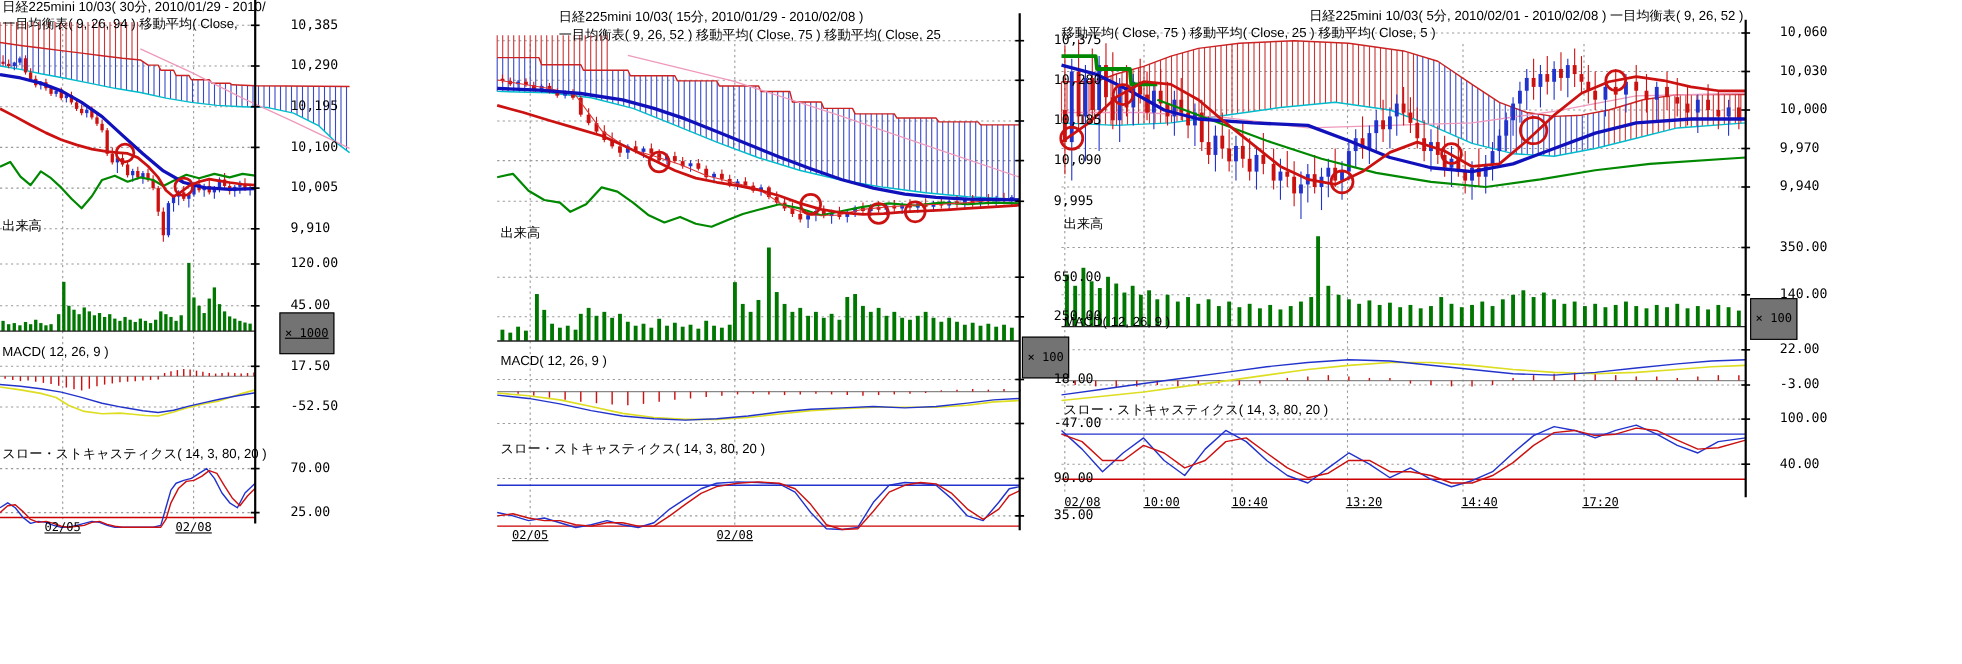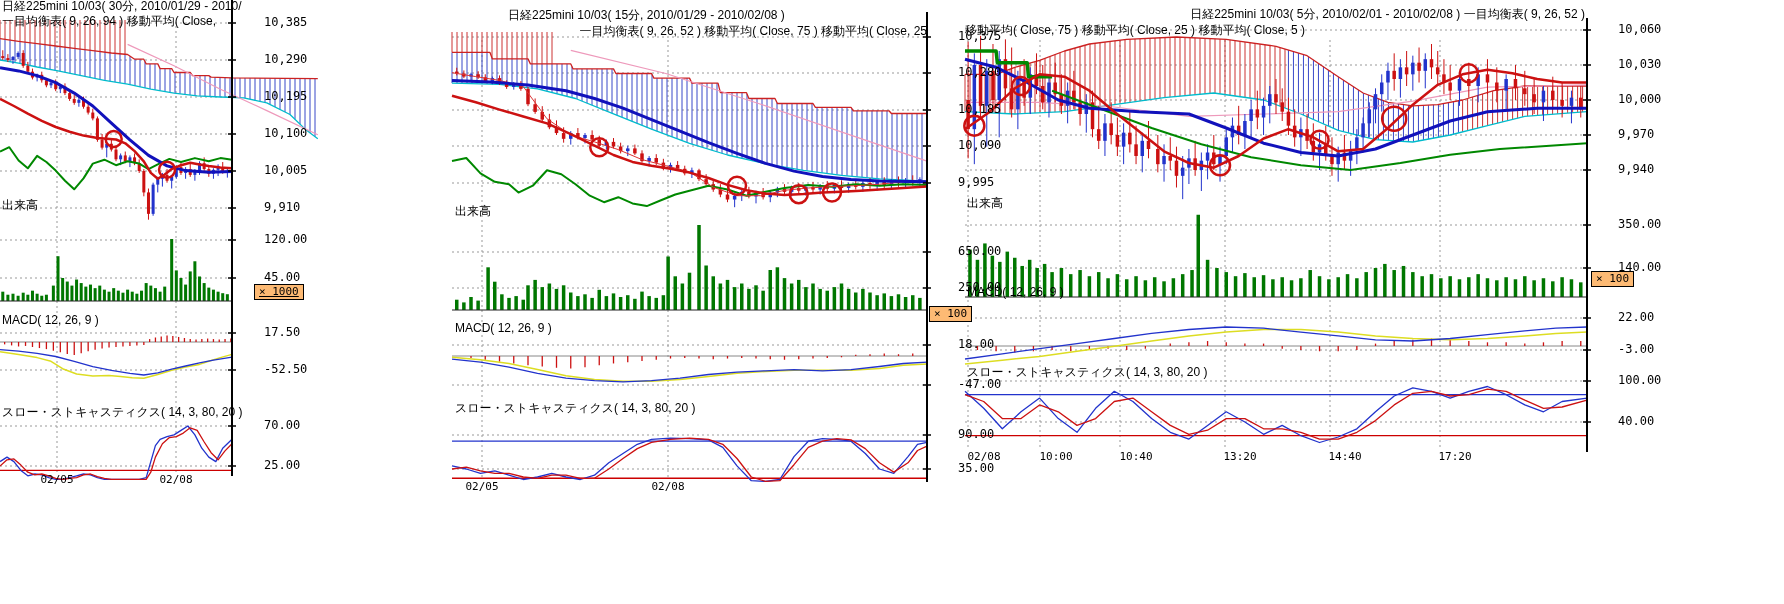--- a/index.html
+++ b/index.html
@@ -2,24 +2,24 @@
 <html><head>
 <meta charset="utf-8">
 <style>
   html,body{margin:0;padding:0;background:#fff;}
   .stage{position:relative;width:1784px;height:604px;background:#fff;overflow:hidden;
          font-family:"Liberation Sans","DejaVu Sans",sans-serif;}
   #cv{position:absolute;left:0;top:0;}
   .t1{position:absolute;font-size:12px;line-height:13px;color:#000;white-space:nowrap;overflow:hidden;z-index:3;}
   .sec{position:absolute;font-size:12px;line-height:13px;color:#000;white-space:nowrap;z-index:3;}
   .unit{position:absolute;border:1px solid #000;font:11px/14px "DejaVu Sans Mono",monospace;
-        padding:0 4px;background:#fdba74;color:#000;z-index:3;}
+        padding:11px 4px;background:#737373;color:#000;z-index:3;}
   .axlab{position:absolute;font:12px/13px "DejaVu Sans Mono",monospace;color:#000;white-space:nowrap;z-index:3;margin-left:24px;}
   .dlab{position:absolute;font:11px/12px "DejaVu Sans Mono",monospace;color:#000;white-space:nowrap;
-        transform:translateX(-50%);z-index:3;}
+        transform:translateX(-50%);z-index:3;text-decoration:underline;}
 </style>
 </head>
 <body>
 
 <div class="stage">
   <svg id="cv" width="1784" height="604">
       <line x1="57" y1="26" x2="57" y2="472" stroke="#999999" stroke-width="1" stroke-dasharray="2 3"></line>
       <line x1="176" y1="26" x2="176" y2="472" stroke="#999999" stroke-width="1" stroke-dasharray="2 3"></line>
       <line x1="0" y1="23" x2="232" y2="23" stroke="#999999" stroke-width="1" stroke-dasharray="2 3"></line>
       <line x1="0" y1="60" x2="232" y2="60" stroke="#999999" stroke-width="1" stroke-dasharray="2 3"></line>
@@ -1191,21 +1191,21 @@
     <div class="t1" style="left: 2px; top: 0; width: 262px;">日経225mini 10/03( 30分, 2010/01/29 - 2010/</div>
     <div class="t1" style="left: 2px; top: 15px; width: 262px;">一目均衡表( 9, 26, 94 )   移動平均( Close,</div>
     <div class="sec" style="left: 2px; top: 199px;">出来高</div>
     <div class="sec" style="left: 2px; top: 314px;">MACD( 12, 26, 9 )</div>
     <div class="sec" style="left: 2px; top: 406px;">スロー・ストキャスティクス( 14, 3, 80, 20 )</div>
     <div class="unit" style="left: 254px; top: 284px; text-decoration: underline;">× 1000</div>
   </section>
 
   <section style="display:contents">
     <div class="t1" style="left: 508px; top: 9px; width: 600px;">日経225mini 10/03( 15分, 2010/01/29 - 2010/02/08 )</div>
-    <div class="t1" style="left: 508px; top: 25px; width: 419px; text-align: right;">一目均衡表( 9, 26, 52 )   移動平均( Close, 75 )   移動平均( Close, 25</div>
+    <div class="t1" style="left: 508px; top: 25px; width: 419px;">一目均衡表( 9, 26, 52 )   移動平均( Close, 75 )   移動平均( Close, 25</div>
     <div class="sec" style="left: 455px; top: 205px;">出来高</div>
     <div class="sec" style="left: 455px; top: 322px;">MACD( 12, 26, 9 )</div>
     <div class="sec" style="left: 455px; top: 402px;">スロー・ストキャスティクス( 14, 3, 80, 20 )</div>
     <div class="unit" style="left: 929px; top: 306px;">× 100</div>
   </section>
 
   <section style="display:contents">
     <div class="t1" style="left: 1145px; top: 8px; width: 440px; text-align: right;">日経225mini 10/03( 5分, 2010/02/01 - 2010/02/08 )   一目均衡表( 9, 26, 52 )</div>
     <div class="t1" style="left: 965px; top: 24px; width: 600px;">移動平均( Close, 75 )   移動平均( Close, 25 )   移動平均( Close, 5 )</div>
     <div class="sec" style="left: 967px; top: 197px;">出来高</div>

